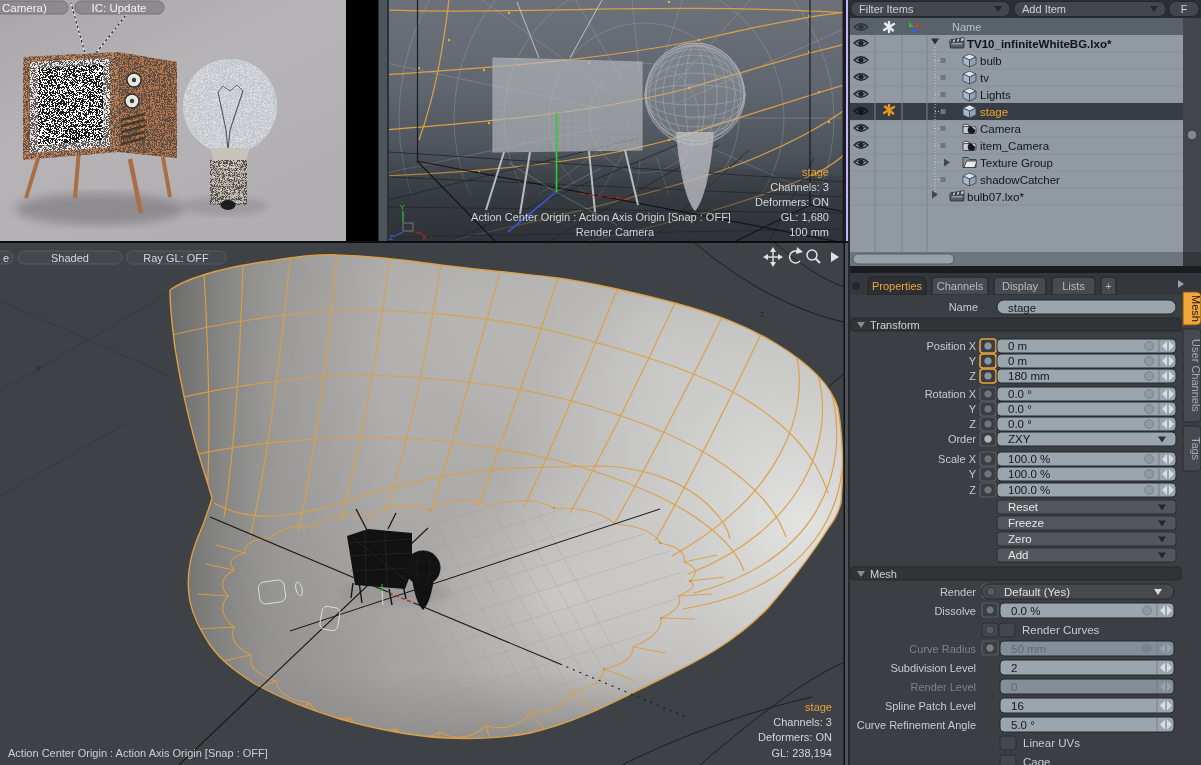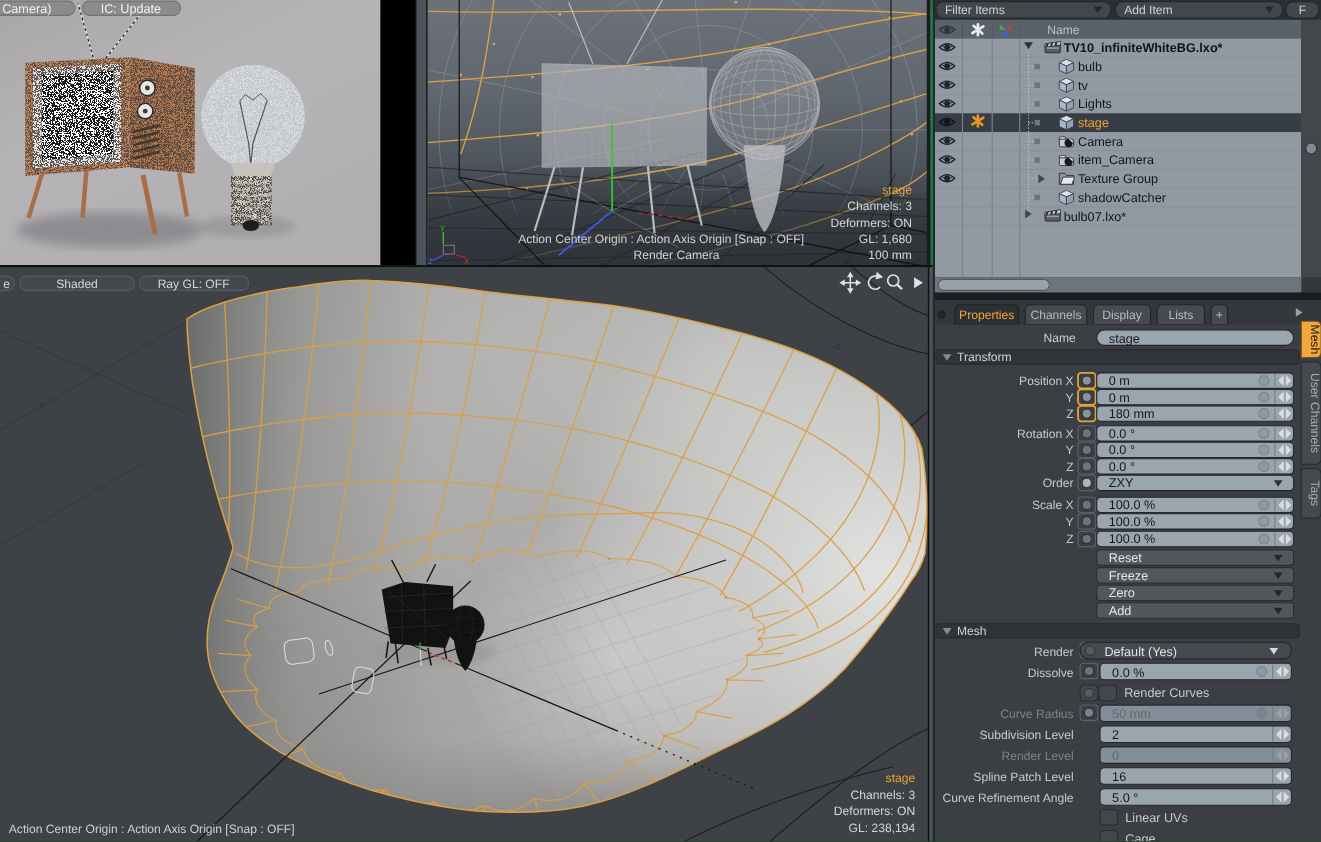--- a/index.html
+++ b/index.html
@@ -1,15 +1,15 @@
 <!DOCTYPE html>
 <html><head><meta charset="utf-8"><title>modo</title>
 <style>
 html,body{margin:0;padding:0;background:#202225;}
-#app{position:relative;width:1201px;height:765px;overflow:hidden;background:#15803d;
+#app{position:relative;width:1201px;height:765px;overflow:hidden;background:#c4b5fd;
 font-family:"Liberation Sans",sans-serif;}
 text{font-family:"Liberation Sans",sans-serif;}
 </style></head>
 <body>
 <div id="app">
 <svg style="position:absolute;left:0px;top:0px" width="390" height="241" viewBox="0 0 390 241">
       <defs>
         <linearGradient id="pvbg" x1="0" y1="0" x2="0.7" y2="1">
 <stop offset="0" stop-color="#a8a6a9"></stop>
           <stop offset="0.45" stop-color="#b6b4b7"></stop>

